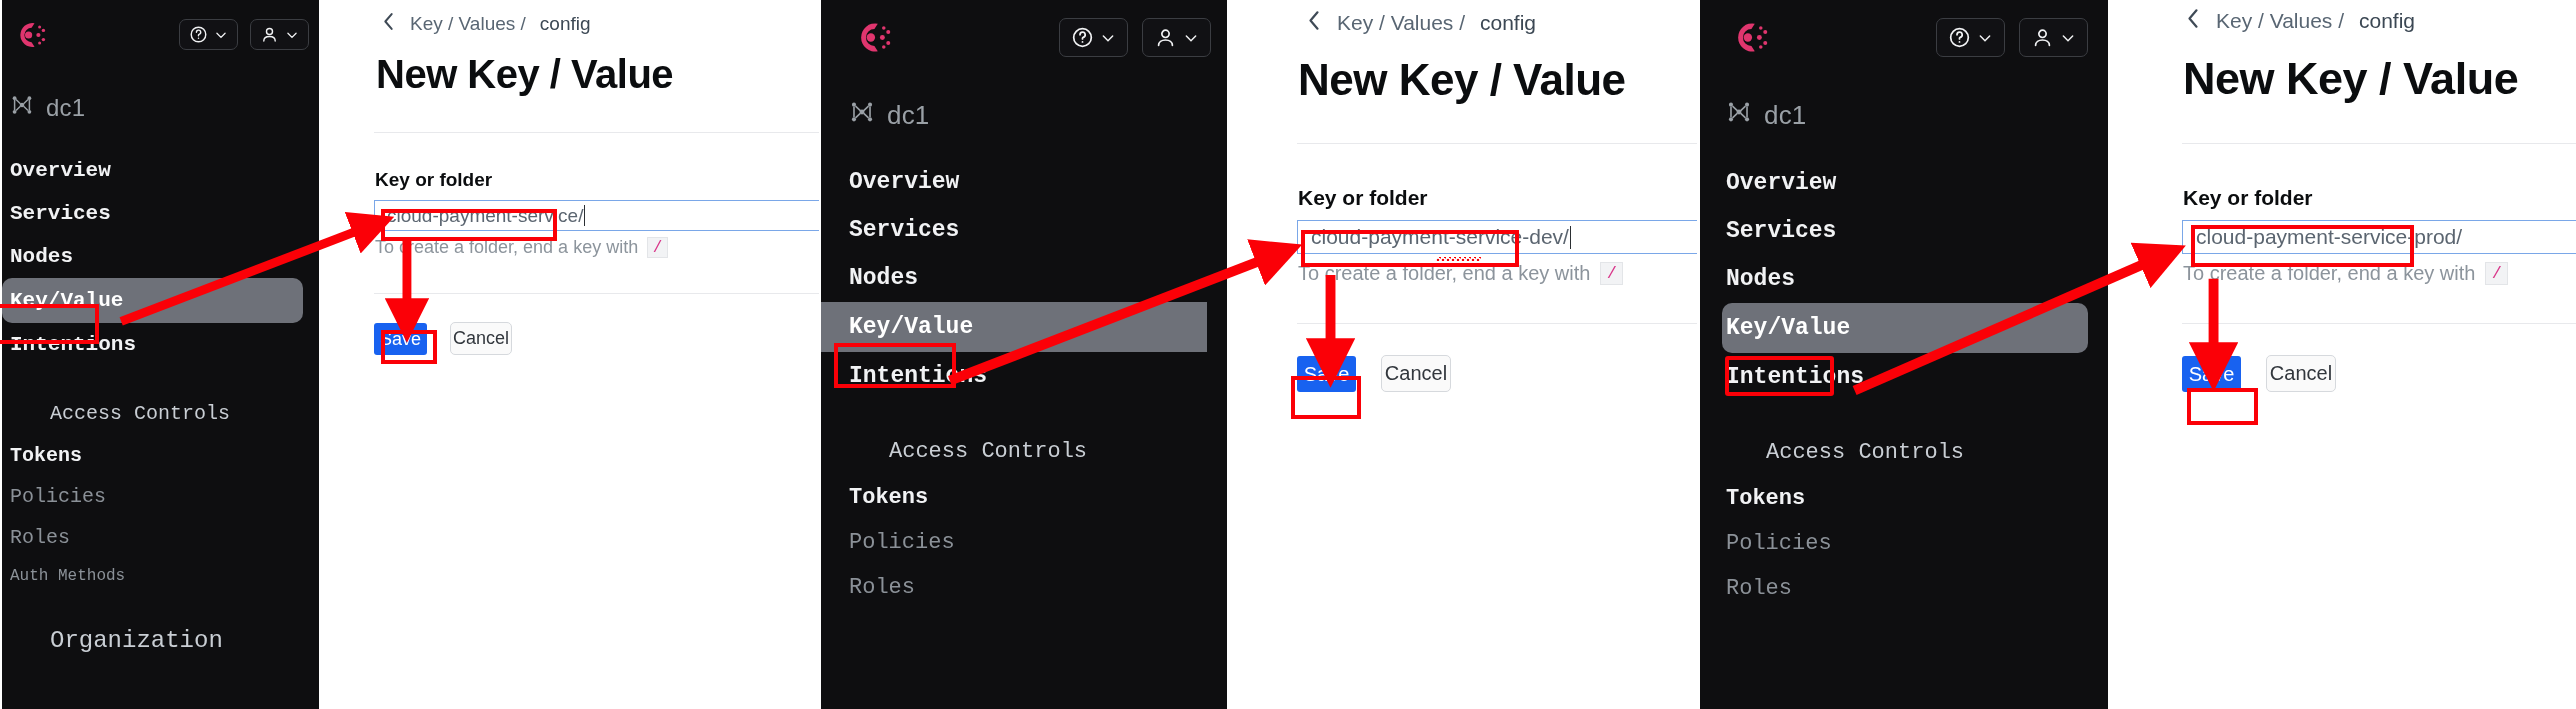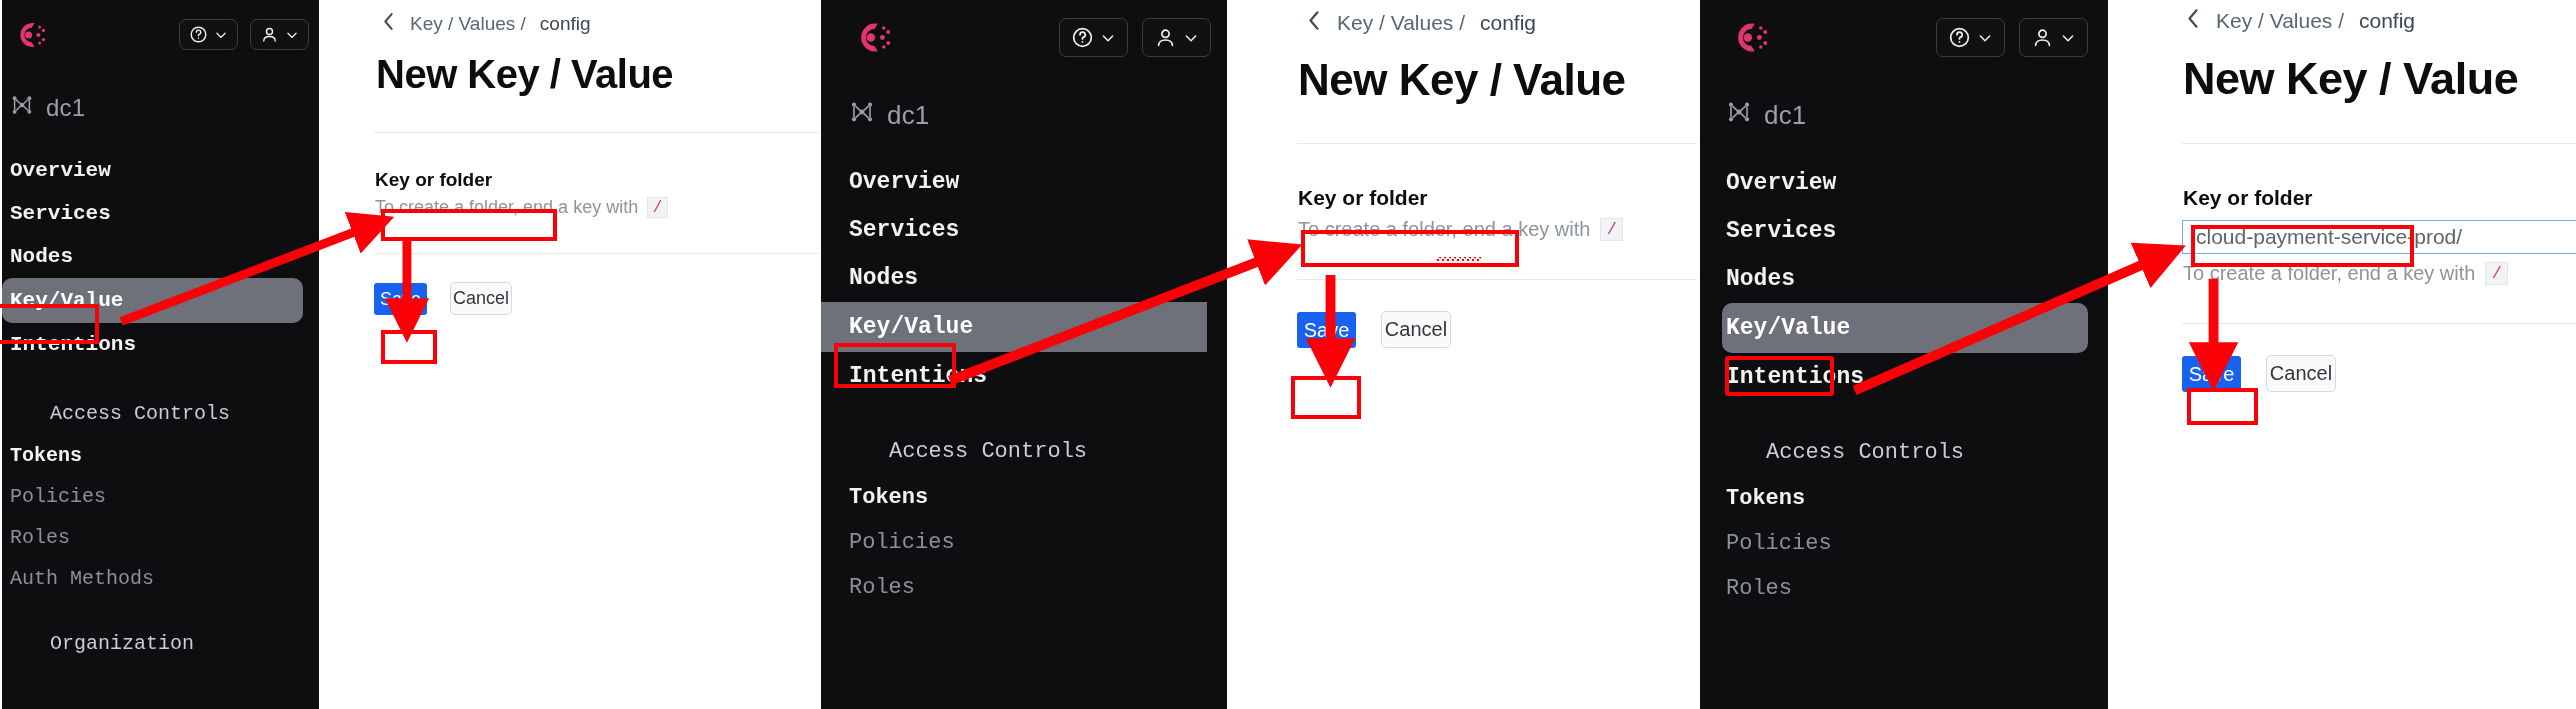--- a/index.html
+++ b/index.html
@@ -197,24 +197,24 @@
         </div>
         <div class="nav-item" style="font-size:20px; padding:9px 0 9px 8px;">
           <span>Tokens</span>
         </div>
         <div class="nav-item dim" style="font-size:20px; padding:9px 0 9px 8px;">
           <span>Policies</span>
         </div>
         <div class="nav-item dim" style="font-size:20px; padding:9px 0 9px 8px;">
           <span>Roles</span>
         </div>
-        <div class="nav-item dim" style="font-size:20px; padding:9px 0 9px 8px;">
+        <div class="nav-item dim" style="font-size:16px; padding:9px 0 9px 8px;">
           <span>Auth Methods</span>
         </div>
-        <div class="nav-item semi" style="font-size:20px; padding:9px 0 9px 8px; margin-top:24px;">
+        <div class="nav-item semi" style="font-size:24px; padding:9px 0 9px 8px; margin-top:24px;">
           <span>Organization</span>
         </div>
       </div>
     </div>
 
     <div class="main" style="left:319px;">
       <div class="crumb" style="margin:12px 0 0 62px; font-size:19px; gap:14px;">
         <span class="chev">
           <svg width="15" height="19" viewBox="0 0 12 18" fill="none" stroke="#3f4a56" stroke-width="1.9" stroke-linecap="round" stroke-linejoin="round">
               <path d="M9 2L3 9l6 7"></path>
@@ -223,20 +223,24 @@
         <span class="seg">Key / Values /</span>
         <span class="seg last">config</span>
       </div>
 
       <div class="page-title" style="margin:16px 0 0 57px; font-size:40px;">New Key / Value</div>
 
       <div class="rule" style="margin-top:35px; margin-left:55px; width:554px;"></div>
 
       <div class="field-label" style="margin:36px 0 0 56px; font-size:19px;">Key or folder</div>
 
+      <div class="input-box" style="margin:9px 0 0 55px; width:554px; height:31px; padding:0 12px; font-size:19px;">
+        <span>cloud-payment-service/</span>
+          <span class="caret" style="height:21px; margin-left:1px;"></span>
+      </div>
 
       <div class="hint" style="margin:6px 0 0 56px; font-size:18px; gap:9px;">
         <span>To create a folder, end a key with</span>
         <span class="slash-badge" style="width:21px; height:21px; font-size:16px;">/</span>
       </div>
 
       <div class="rule" style="margin-top:35px; margin-left:55px; width:554px;"></div>
 
       <div class="btn-row" style="margin:28px 0 0 55px; gap:23px;">
         <button class="btn-save" style="width:53px; height:32px; font-size:18px;">Save</button>
@@ -346,20 +350,24 @@
         <span class="seg">Key / Values /</span>
         <span class="seg last">config</span>
       </div>
 
       <div class="page-title" style="margin:19px 0 0 71px; font-size:44px;">New Key / Value</div>
 
       <div class="rule" style="margin-top:38px; margin-left:70px; width:415px;"></div>
 
       <div class="field-label" style="margin:42px 0 0 71px; font-size:21px;">Key or folder</div>
 
+      <div class="input-box" style="margin:10px 0 0 70px; width:415px; height:34px; padding:0 13px; font-size:21px; position:relative;">
+        <span>cloud-payment-service-dev/</span>
+          <span class="caret" style="height:23px; margin-left:1px;"></span>
+      </div>
 
       <div class="hint" style="margin:8px 0 0 71px; font-size:20px; gap:10px;">
         <span>To create a folder, end a key with</span>
         <span class="slash-badge" style="width:23px; height:23px; font-size:17px;">/</span>
       </div>
 
       <div class="rule" style="margin-top:38px; margin-left:70px; width:415px;"></div>
 
       <div class="btn-row" style="margin:31px 0 0 70px; gap:25px;">
         <button class="btn-save" style="width:59px; height:36px; font-size:20px;">Save</button>

